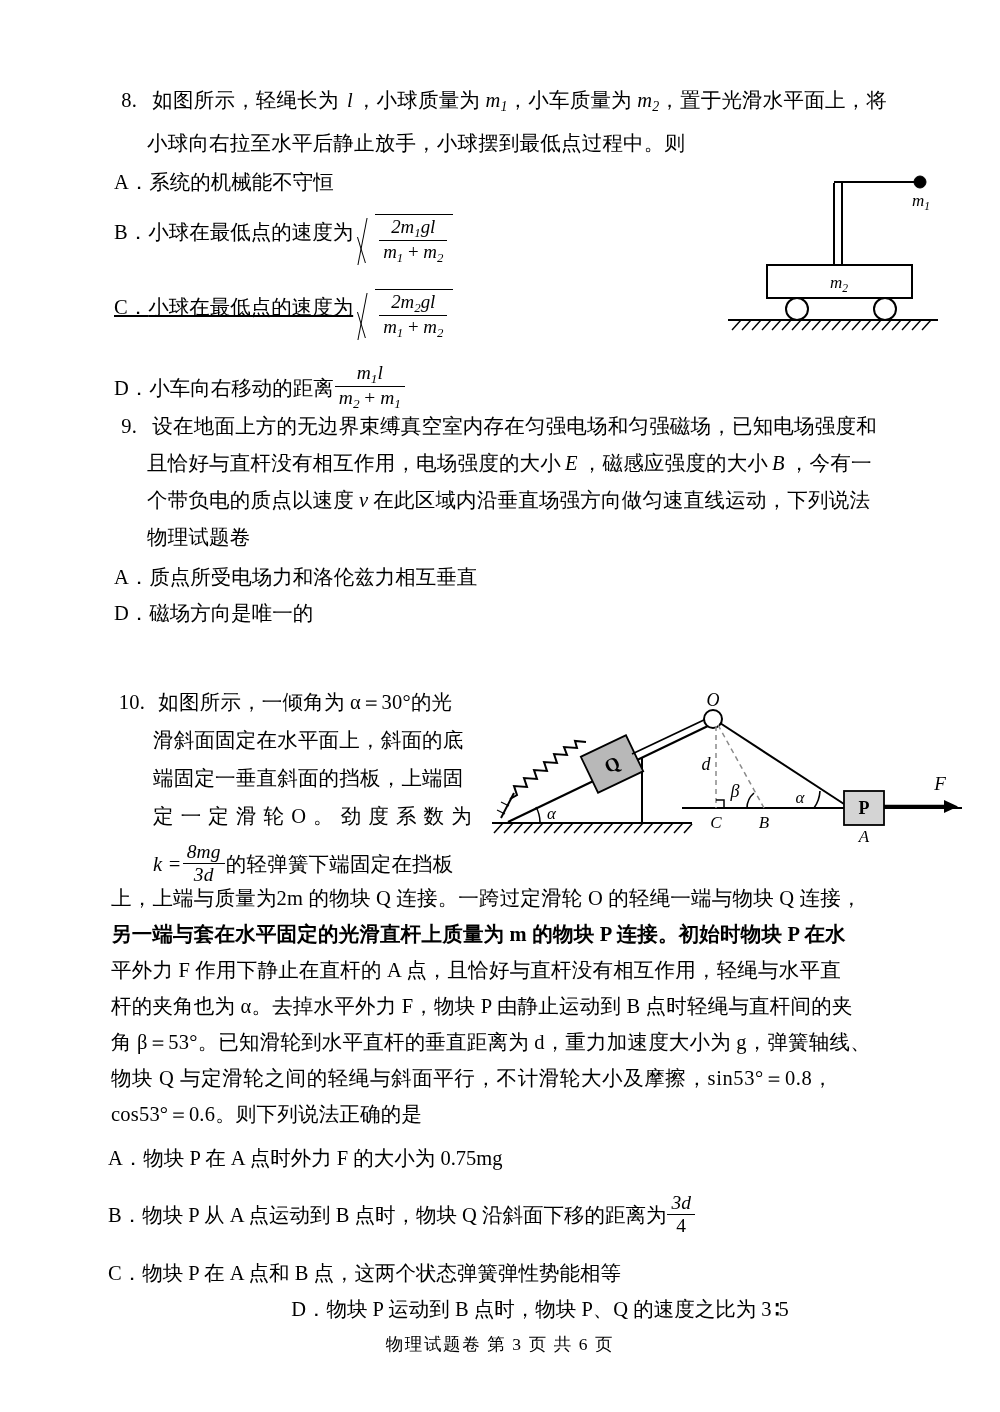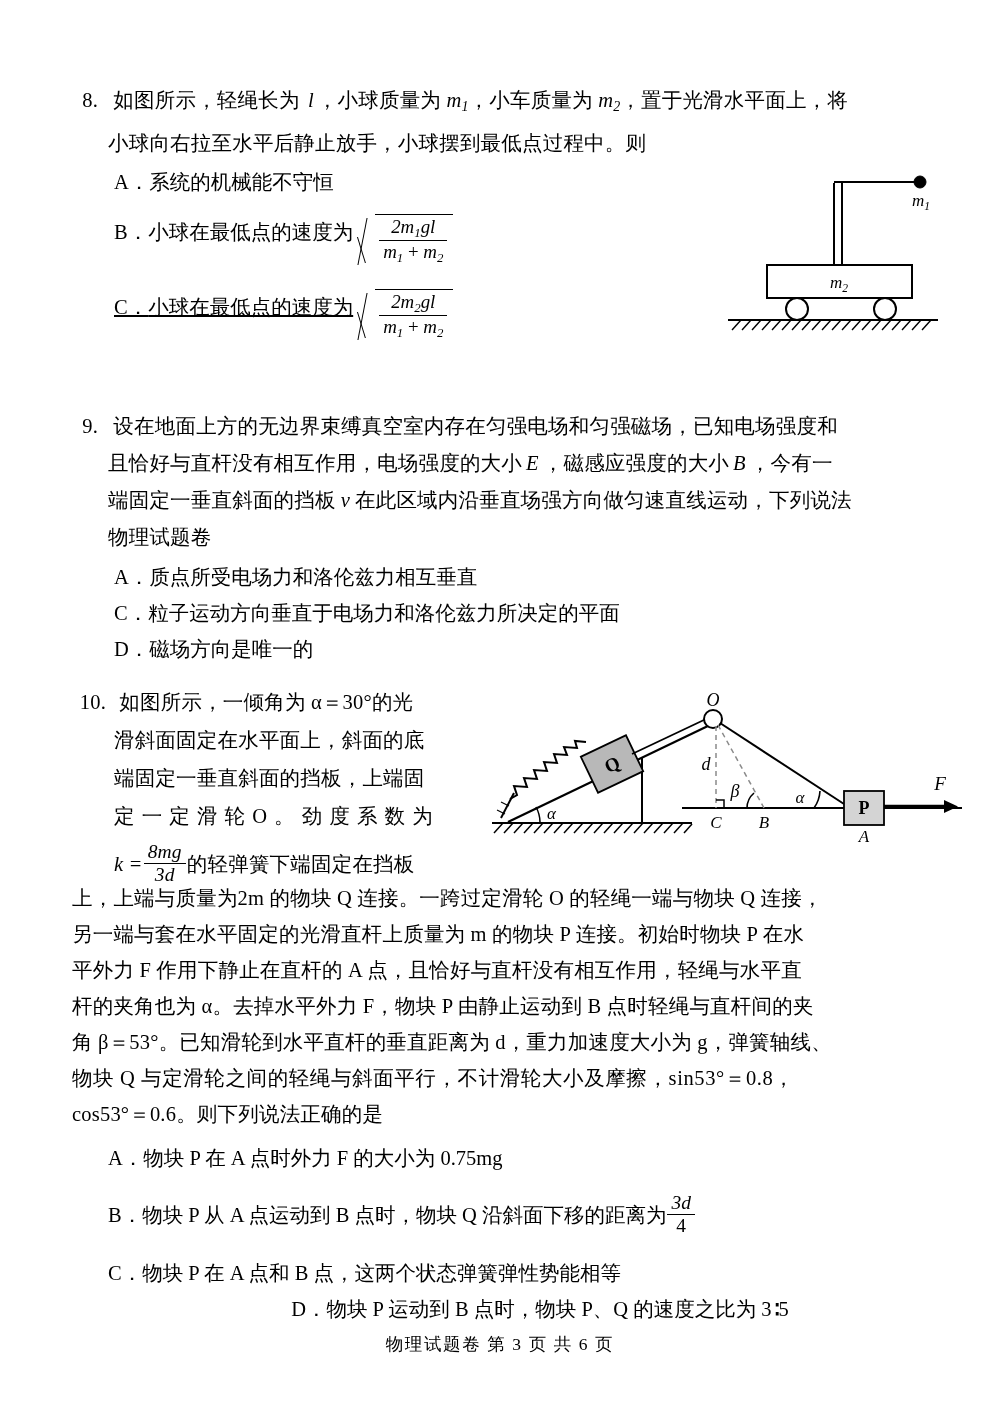--- a/index.html
+++ b/index.html
@@ -14,20 +14,21 @@
   }
   .page { position:relative; width:1000px; height:1412px; padding:0; }
 
   
   .q-block { position:absolute; }
   .qline {
     font-size:20.5px;
     line-height:37px;
     letter-spacing:0.2px;
     white-space:nowrap;
+    margin-left:39px;
   }
   .qnum { display:inline-block; text-align:right; }
   .opt { font-size:20.5px; line-height:36px; white-space:nowrap; }
   .ital { font-style:italic; font-family:"Liberation Serif",serif; }
   .sub { font-size:0.68em; vertical-align:-0.28em; }
 
   
   .frac {
     display:inline-block;
     vertical-align:-0.48em;
@@ -100,20 +101,23 @@
     </div>
 
     <div class="opt" style="padding-left:42px; margin-top:14px; line-height:30px;">
       <span>B．</span><span>小球在最低点的速度为</span><span style="display:inline-block;width:7px;"></span><span class="sqrt"><span class="body"><span class="frac"><span class="num"><span class="ital">2m</span><span class="sub ital">1</span><span class="ital">gl</span></span><span class="den"><span class="ital">m</span><span class="sub ital">1</span> + <span class="ital">m</span><span class="sub ital">2</span></span></span></span></span>
     </div>
 
     <div class="opt" style="padding-left:42px; margin-top:24px; line-height:30px;text-decoration:underline;">
       <span>C．</span><span>小球在最低点的速度为</span><span style="display:inline-block;width:7px;"></span><span class="sqrt"><span class="body"><span class="frac"><span class="num"><span class="ital">2m</span><span class="sub ital">2</span><span class="ital">gl</span></span><span class="den"><span class="ital">m</span><span class="sub ital">1</span> + <span class="ital">m</span><span class="sub ital">2</span></span></span></span></span>
     </div>
 
+    <div class="opt" style="padding-left:42px; margin-top:22px; line-height:30px;">
+      <span>D．</span><span>小车向右移动的距离</span><span class="frac" style="font-size:0.95em;"><span class="num" style="padding:0 12px;"><span class="ital">m</span><span class="sub ital">1</span><span class="ital">l</span></span><span class="den"><span class="ital">m</span><span class="sub ital">2</span> + <span class="ital">m</span><span class="sub ital">1</span></span></span>
+    </div>
   </div>
 
   <div class="fig" style="left:722px; top:168px; width:240px; height:170px;">
     <svg width="240" height="170" viewBox="0 0 240 170">
 
       <line x1="6" y1="152" x2="216" y2="152" stroke="#000" stroke-width="2"></line>
 
       <g stroke="#000" stroke-width="1.4">
         <line x1="10" y1="162" x2="19" y2="152"></line>
           <line x1="20" y1="162" x2="29" y2="152"></line>
@@ -155,31 +159,28 @@
 
   <div class="q-block" style="left:72px; top:408px; width:900px;">
     <div class="qline">
       <span class="qnum" style="width:26px;">9.</span>
       <span style="display:inline-block;width:10px;"></span><span>设在地面上方的无边界束缚真空室内存在匀强电场和匀强磁场，已知电场强度和</span>
     </div>
     <div class="qline" style="padding-left:36px;">
       <span>且恰好与直杆没有相互作用，电场强度的大小</span><span class="ital" style="padding:0 4px;">E</span><span>，磁感应强度的大小</span><span class="ital" style="padding:0 4px;">B</span><span>，今有一</span>
     </div>
     <div class="qline" style="padding-left:36px;">
-      <span>端固定一垂直斜面的挡板</span><span class="ital" style="padding:0 5px;">v</span><span>在此区域内沿垂直场强方向做匀速直线运动，下列说法</span>
+      <span>个带负电的质点以速度</span><span class="ital" style="padding:0 5px;">v</span><span>在此区域内沿垂直场强方向做匀速直线运动，下列说法</span>
     </div>
     <div class="qline" style="padding-left:36px;">
       <span>物理试题卷</span>
     </div>
 
     <div class="opt" style="padding-left:42px; margin-top:3px;">
       <span>A．</span><span>质点所受电场力和洛伦兹力相互垂直</span>
-    </div>
-    <div class="opt" style="padding-left:42px;">
-      <span>C．</span><span>粒子运动方向垂直于电场力和洛伦兹力所决定的平面</span>
     </div>
     <div class="opt" style="padding-left:42px;">
       <span>D．</span><span>磁场方向是唯一的</span>
     </div>
   </div>
 
   <div class="q-block" style="left:72px; top:683px; width:420px;">
     <div class="qline" style="line-height:38px;">
       <span class="qnum" style="width:34px;">10.</span>
       <span style="display:inline-block;width:8px;"></span><span>如图所示，一倾角为 α＝30°的光</span>
@@ -275,21 +276,21 @@
       <text x="372" y="150" font-size="17" font-style="italic" text-anchor="middle">A</text>
 
       <line x1="392" y1="114" x2="452" y2="114" stroke="#000" stroke-width="2.6"></line>
       <polygon points="452,108 466,114.5 452,121" fill="#000"></polygon>
       <text x="448" y="98" font-size="19" font-style="italic" text-anchor="middle">F</text>
     </svg>
   </div>
 
   <div class="q-block" style="left:72px; top:880px; width:900px;">
     <div class="qline" style="line-height:36px;"><span>上，上端与质量为2m 的物块 Q 连接。一跨过定滑轮 O 的轻绳一端与物块 Q 连接，</span></div>
-    <div class="qline" style="line-height:36px;"><span>另一端与套在水平固定的光滑直杆上质量为 m 的物块 P 连接。初始时物块 P 在水</span></div>
+    <div class="qline" style="line-height:36px;font-weight:bold;"><span>另一端与套在水平固定的光滑直杆上质量为 m 的物块 P 连接。初始时物块 P 在水</span></div>
     <div class="qline" style="line-height:36px;"><span>平外力 F 作用下静止在直杆的 A 点，且恰好与直杆没有相互作用，轻绳与水平直</span></div>
     <div class="qline" style="line-height:36px;"><span>杆的夹角也为 α。去掉水平外力 F，物块 P 由静止运动到 B 点时轻绳与直杆间的夹</span></div>
     <div class="qline" style="line-height:36px;"><span>角 β＝53°。已知滑轮到水平直杆的垂直距离为 d，重力加速度大小为 g，弹簧轴线、</span></div>
     <div class="qline" style="line-height:36px; letter-spacing:0.6px;"><span>物块 Q 与定滑轮之间的轻绳与斜面平行，不计滑轮大小及摩擦，sin53°＝0.8，</span></div>
     <div class="qline" style="line-height:36px;"><span>cos53°＝0.6。则下列说法正确的是</span></div>
 
     <div class="opt" style="padding-left:36px; margin-top:8px;">
       <span>A．</span><span>物块 P 在 A 点时外力 F 的大小为 0.75mg</span>
     </div>
 

